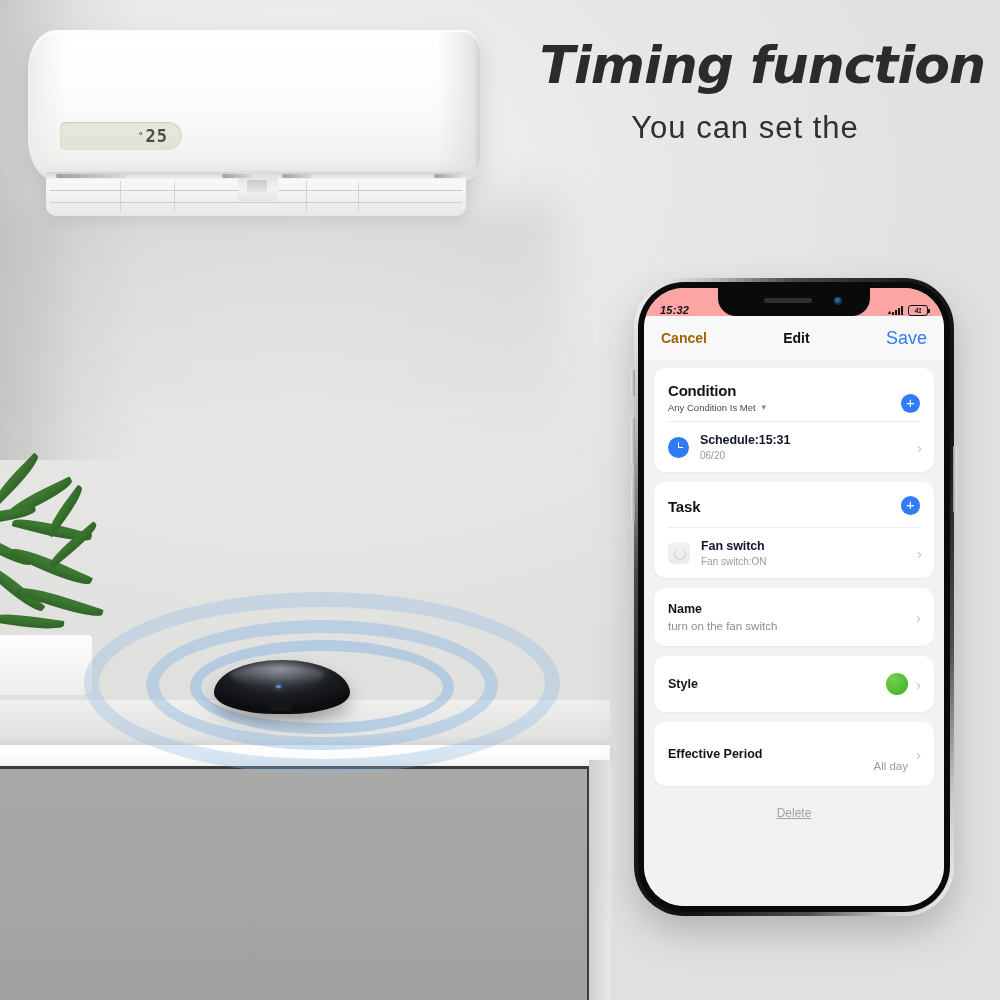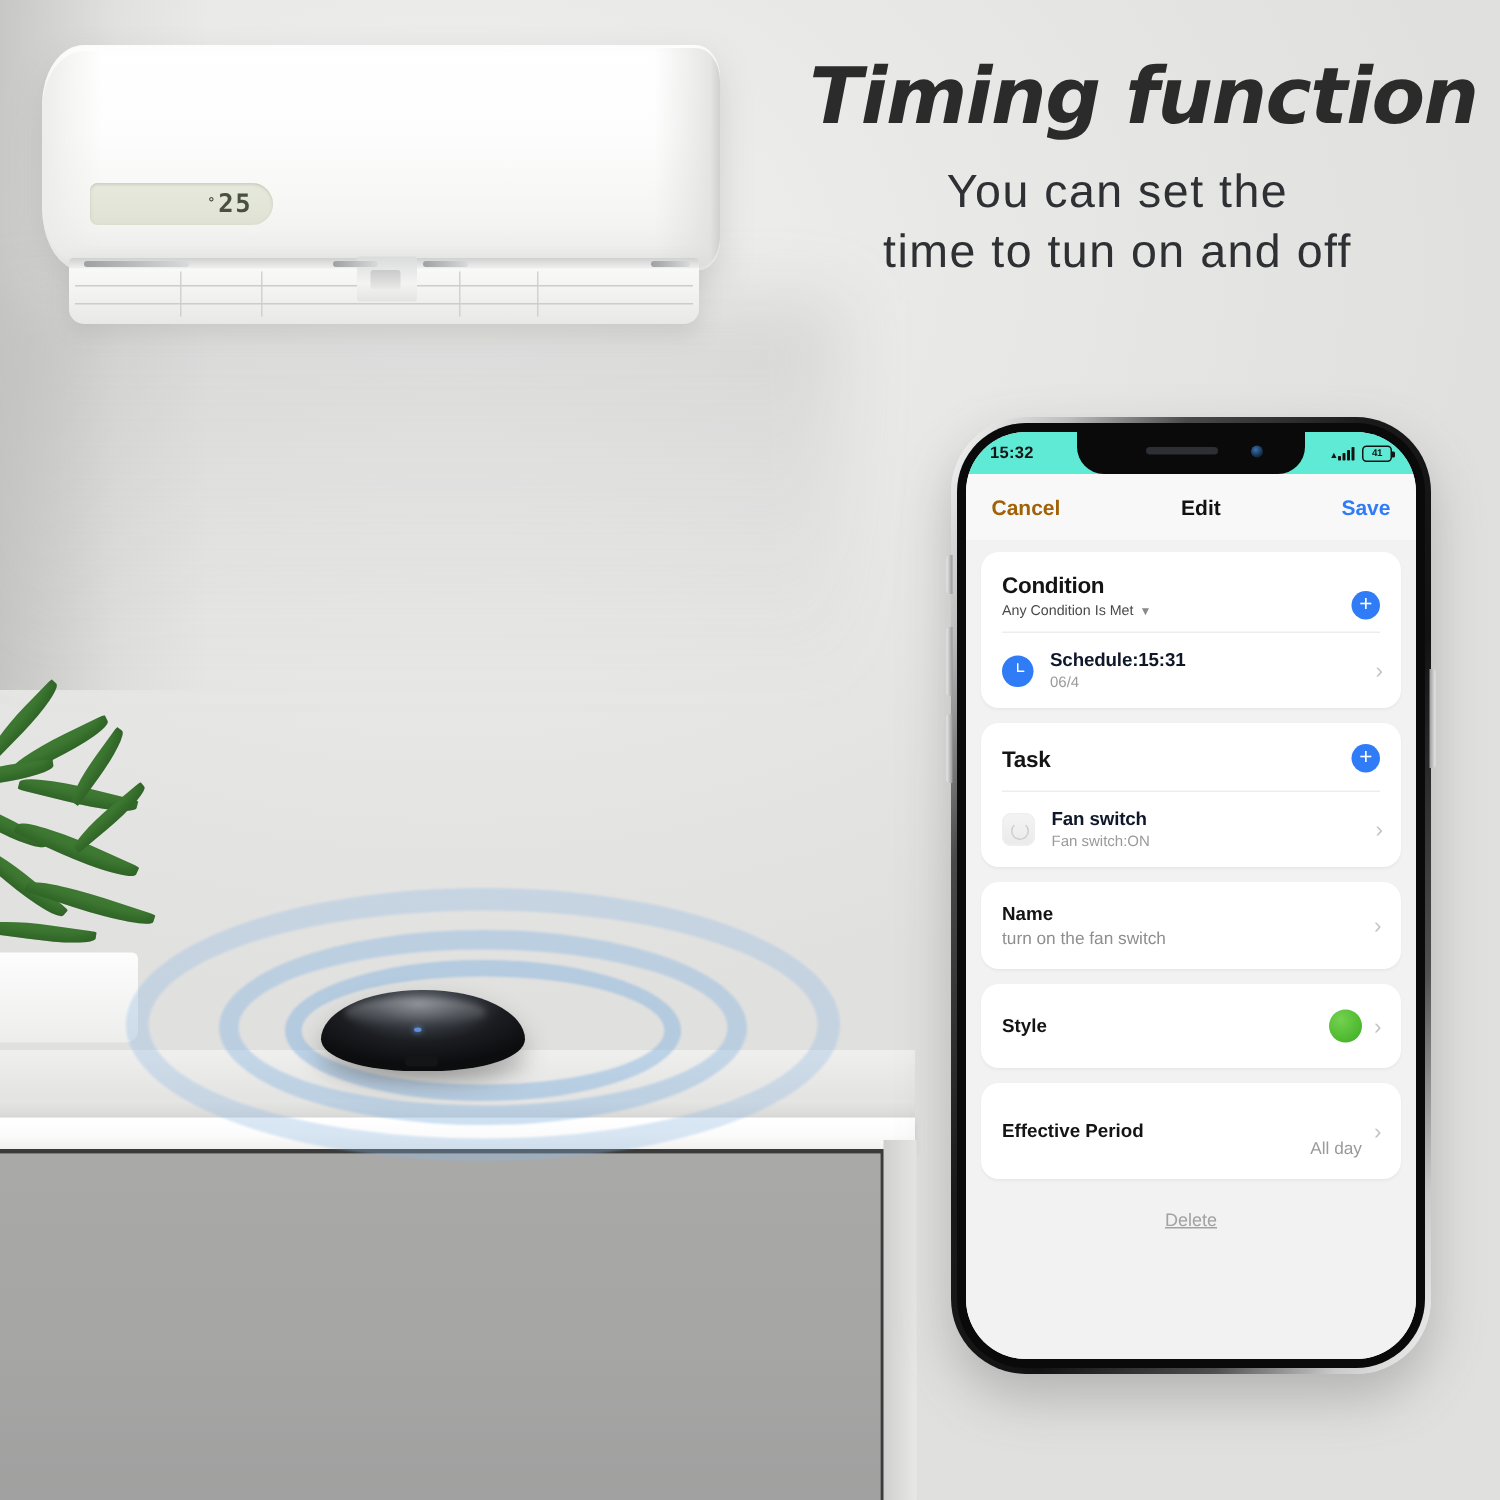--- a/index.html
+++ b/index.html
@@ -231,23 +231,24 @@
   }
   .notch-cam{
     position:absolute; right:28px; top:9px; width:8px; height:8px;
     border-radius:50%;
     background:radial-gradient(circle at 40% 35%, #3d6fae 0%, #16324f 60%, #0b1826 100%);
   }
 
   
   .statusbar{
     position:absolute; left:0; top:0; width:100%; height:28px;
-    display:flex; align-items:center; justify-content:space-between;
+    display:flex; align-items:flex-end; justify-content:space-between;
     padding:0 16px; z-index:5;
-    background:#5eead4;
+    background:#fca5a5;
+    font-style:italic;
   }
   .status-time{ font-size:11px; font-weight:600; color:#141414; letter-spacing:.2px; }
   .status-right{ display:flex; align-items:center; gap:5px; }
   .sig{ display:flex; align-items:flex-end; gap:1px; height:9px; }
   .sig i{ display:block; width:2px; background:#141414; border-radius:.5px; }
   .sig i:nth-child(1){ height:3px; }
   .sig i:nth-child(2){ height:5px; }
   .sig i:nth-child(3){ height:7px; }
   .sig i:nth-child(4){ height:9px; }
   .wifi-dot{ font-size:7px; color:#141414; margin-right:1px; line-height:1; }
@@ -262,21 +263,21 @@
   .battery span{ font-size:6.5px; font-weight:700; color:#141414; letter-spacing:-.3px; }
 
   
   .navbar{
     position:absolute; left:0; top:28px; width:100%; height:44px;
     display:flex; align-items:center; justify-content:space-between;
     padding:0 17px; background:#f8f8f8; z-index:4;
   }
   .nav-cancel{ font-size:14px; font-weight:700; color:#a16207; }
   .nav-title{ font-size:14px; font-weight:700; color:#111; }
-  .nav-save{ font-size:14px; font-weight:700; color:#2f7cf6; }
+  .nav-save{ font-size:18px; font-weight:400; color:#2f7cf6; }
 
   
   .content{
     position:absolute; left:0; top:72px; width:100%; bottom:0;
     background:#f2f2f2; padding:8px 10px 0 10px;
     overflow:hidden;
   }
   .card{
     background:#ffffff; border-radius:12px; margin-bottom:10px;
     box-shadow:0 1px 2px rgba(0,0,0,.045);
@@ -405,21 +406,20 @@
 <div class="blaster-shadow"></div>
 <div class="blaster">
   <div class="blaster-hl"></div>
   <div class="blaster-led"></div>
   <div class="blaster-port"></div>
 </div>
 
 <div class="headline">Timing function</div>
 <div class="subhead">
   <div>You can set the</div>
-  <div>time to tun on and off</div>
 </div>
 
 <div class="phone">
   <div class="phone-frame"></div>
   <div class="phone-frame2"></div>
   <div class="btn-silencer"></div>
   <div class="btn-volup"></div>
   <div class="btn-voldn"></div>
   <div class="btn-power"></div>
 
@@ -465,21 +465,21 @@
               <span class="caret-dn">▼</span>
             </div>
           </div>
           <div class="plus-btn">+</div>
         </div>
         <div class="divider"></div>
         <div class="row">
           <div class="row-icon-clock"></div>
           <div class="row-body">
             <div class="row-title">Schedule:15:31</div>
-            <div class="row-sub">06/4</div>
+            <div class="row-sub">06/20</div>
           </div>
           <div class="chev">›</div>
         </div>
       </div>
 
       <div class="card">
         <div class="card-head" style="padding-bottom:12px;">
           <div class="card-title">Task</div>
           <div class="plus-btn">+</div>
         </div>

